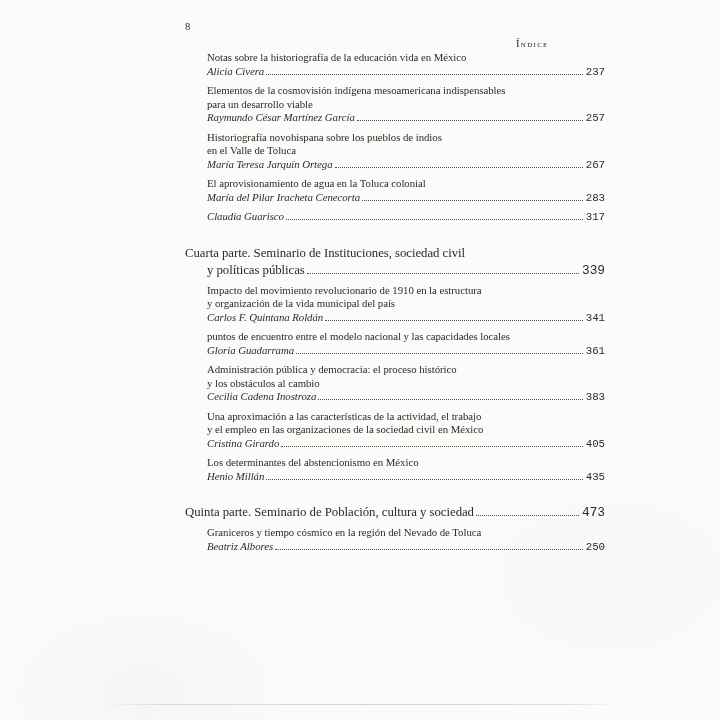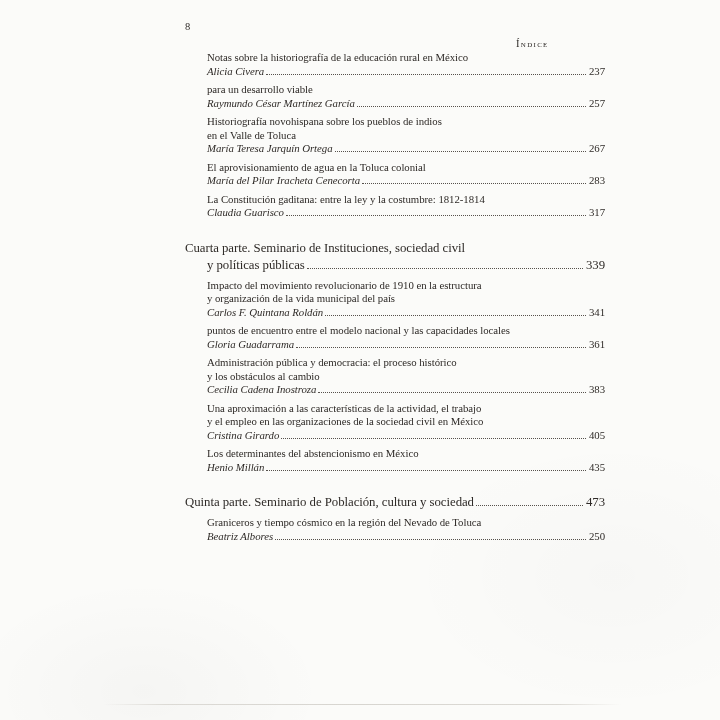--- a/index.html
+++ b/index.html
@@ -66,46 +66,48 @@
   .author { font-style: italic; }
   .leader {
     flex: 1 1 auto;
     min-width: 14px;
     border-bottom: 1.6px dotted var(--dots, #56514c);
     margin: 0 3px 0 2px;
   }
   .pagenum {
     white-space: nowrap;
     font-style: normal;
+    font-family: Liberation Mono, monospace;
   }
   .edge-line {
     position: absolute;
     left: 103px;
     top: 704px;
     width: 518px;
     height: 1px;
     background: linear-gradient(to right, transparent, #dcdad5 12%, #d7d5d0 50%, #dcdad5 88%, transparent);
   }
 </style>
 </head>
 <body>
 
 <div class="page">
   <div class="folio">8</div>
   <div class="running-head">Índice</div>
   <div class="toc">
       <div class="entry chapter">
-        <div class="line indent">Notas sobre la historiografía de la educación rural en México</div>
+        <div class="line indent">Notas sobre la historiografía de la educación vida en México</div>
         <div class="line indent dotline">
           <span class="author">Alicia Civera</span>
           <span class="leader"></span>
           <span class="pagenum">237</span>
         </div>
       </div>
       <div class="entry chapter">
+        <div class="line indent">Elementos de la cosmovisión indígena mesoamericana indispensables</div>
         <div class="line indent">para un desarrollo viable</div>
         <div class="line indent dotline">
           <span class="author">Raymundo César Martínez García</span>
           <span class="leader"></span>
           <span class="pagenum">257</span>
         </div>
       </div>
       <div class="entry chapter">
         <div class="line indent">Historiografía novohispana sobre los pueblos de indios</div>
         <div class="line indent">en el Valle de Toluca</div>
@@ -117,21 +119,20 @@
       </div>
       <div class="entry chapter">
         <div class="line indent">El aprovisionamiento de agua en la Toluca colonial</div>
         <div class="line indent dotline">
           <span class="author">María del Pilar Iracheta Cenecorta</span>
           <span class="leader"></span>
           <span class="pagenum">283</span>
         </div>
       </div>
       <div class="entry chapter">
-        <div class="line indent">La Constitución gaditana: entre la ley y la costumbre: 1812-1814</div>
         <div class="line indent dotline">
           <span class="author">Claudia Guarisco</span>
           <span class="leader"></span>
           <span class="pagenum">317</span>
         </div>
       </div>
       <div class="entry part">
         <div class="line">Cuarta parte. Seminario de Instituciones, sociedad civil</div>
         <div class="line indent dotline">
           <span class="ttext">y políticas públicas</span>

